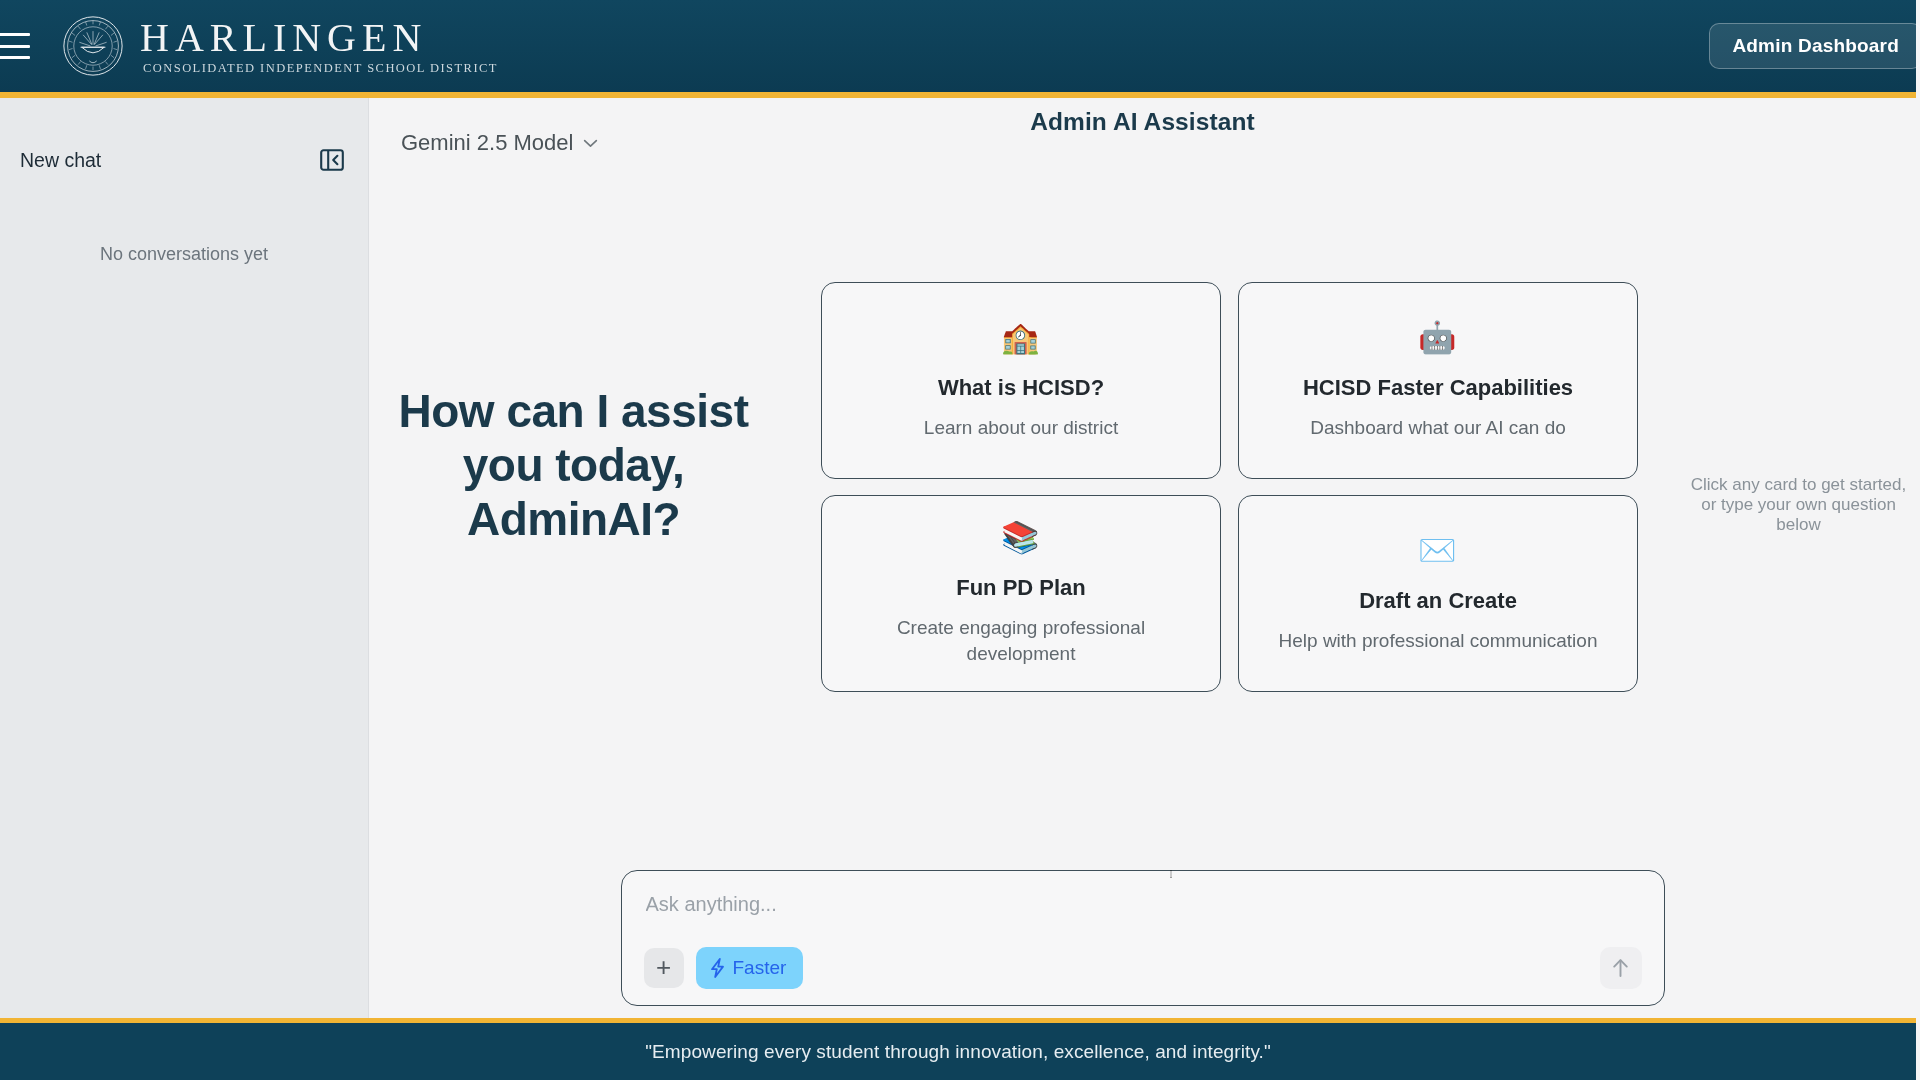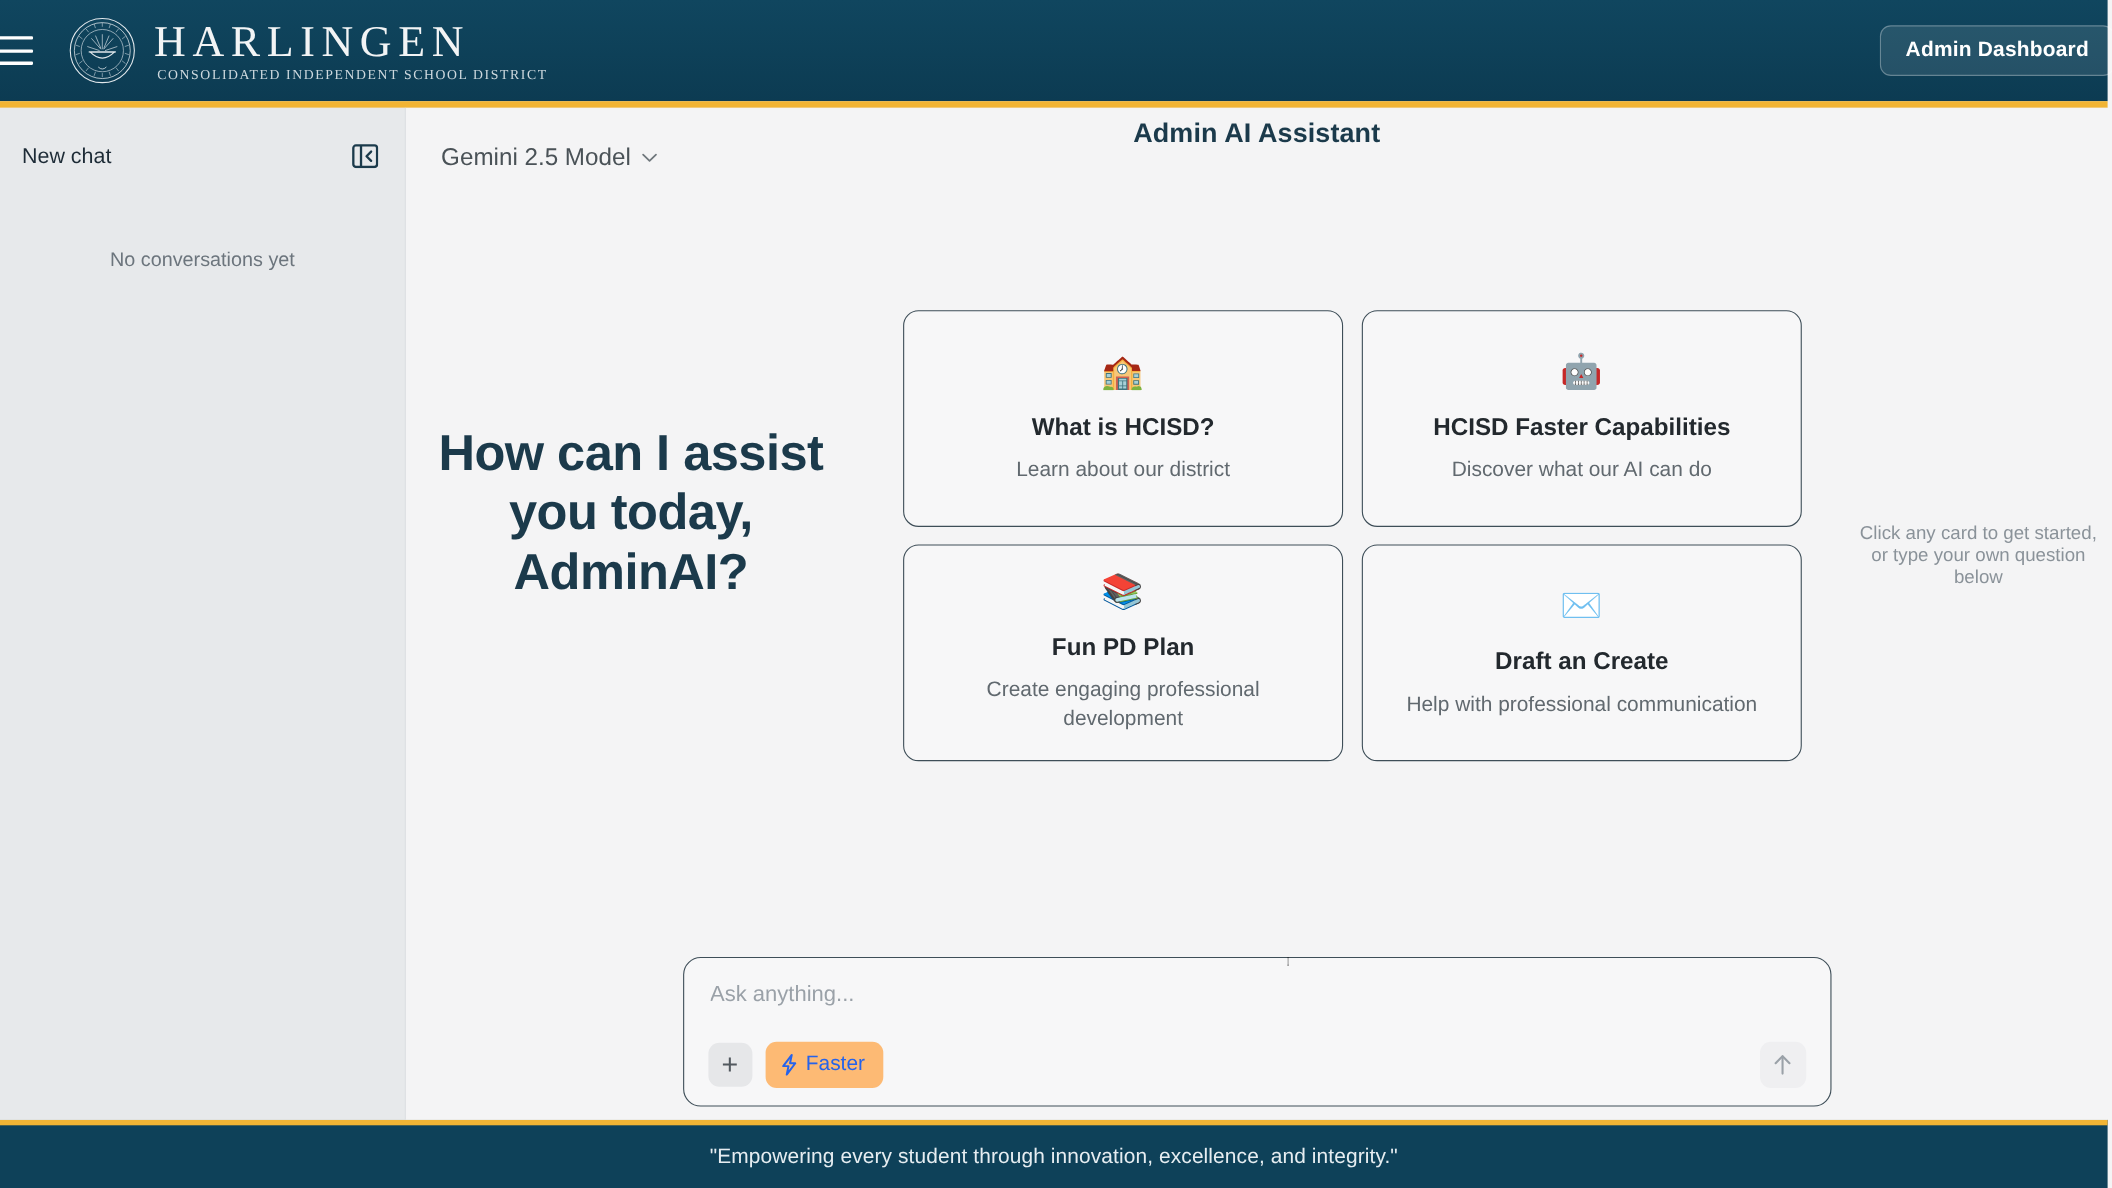--- a/index.html
+++ b/index.html
@@ -102,21 +102,21 @@
   }
 
   
   .sidebar {
     width: 369px;
     flex: 0 0 369px;
     background: #E7E9EB;
     border-right: 1px solid #DCDEE1;
     display: flex;
     flex-direction: column;
-    padding-top: 22px;
+    padding-top: 40px;
   }
   .sidebar-top {
     display: flex;
     align-items: center;
     justify-content: space-between;
     padding: 0 22px 0 20px;
     height: 44px;
   }
   .new-chat {
     font-size: 19.5px;
@@ -304,21 +304,21 @@
     cursor: pointer;
     color: #52595F;
     font-size: 26px;
     line-height: 1;
     padding-bottom: 3px;
   }
   .faster-pill {
     display: flex;
     align-items: center;
     gap: 7px;
-    background: #fdba74;
+    background: #7dd3fc;
     color: #2563EB;
     border: none;
     border-radius: 10px;
     padding: 10px 17px 10px 13px;
     font-size: 19px;
     font-family: "Liberation Sans", sans-serif;
     cursor: pointer;
   }
   .send-btn {
     position: absolute;
@@ -458,21 +458,21 @@
 
           <div class="card short">
             <div class="card-emoji">🏫</div>
             <div class="card-title">What is HCISD?</div>
             <div class="card-desc">Learn about our district</div>
           </div>
 
           <div class="card short">
             <div class="card-emoji">🤖</div>
             <div class="card-title">HCISD Faster Capabilities</div>
-            <div class="card-desc">Discover what our AI can do</div>
+            <div class="card-desc">Dashboard what our AI can do</div>
           </div>
 
           <div class="card tall">
             <div class="card-emoji">📚</div>
             <div class="card-title">Fun PD Plan</div>
             <div class="card-desc">Create engaging professional development</div>
           </div>
 
           <div class="card tall">
             <div class="card-emoji">✉️</div>

